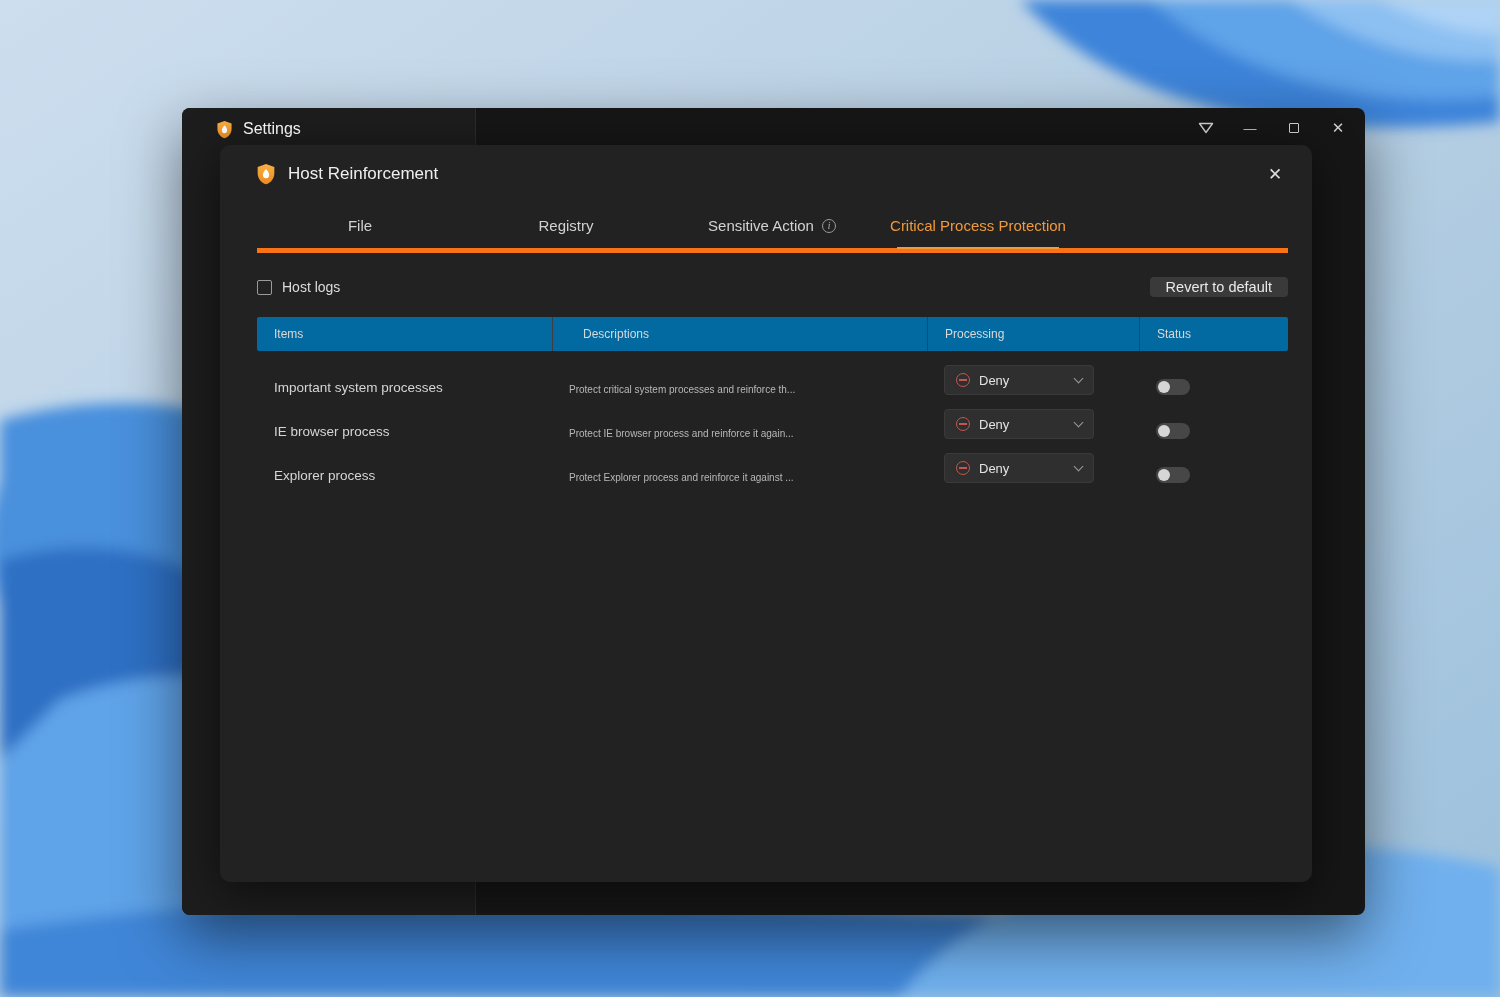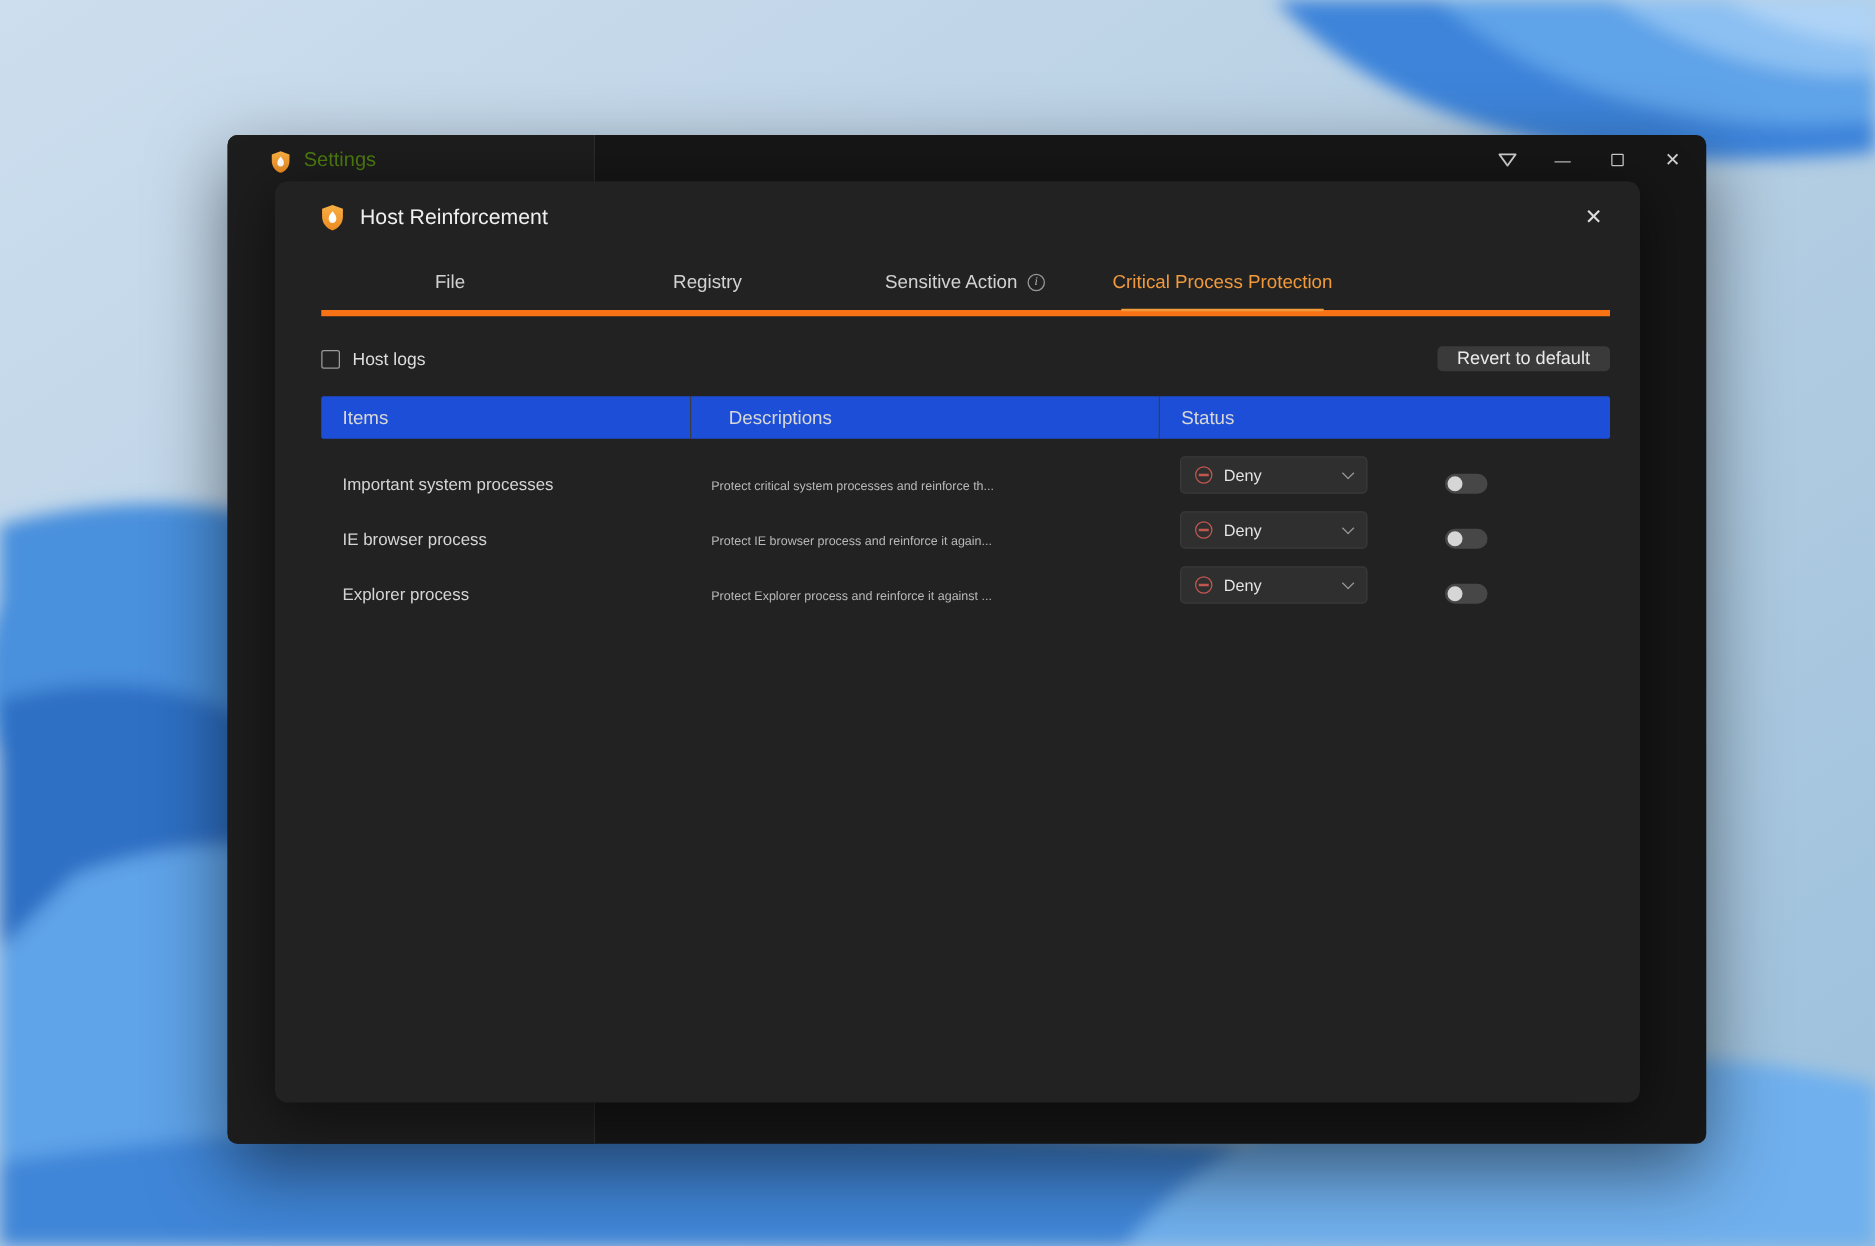--- a/index.html
+++ b/index.html
@@ -17,21 +17,21 @@
     background:#161616; border-radius:8px;
     box-shadow:0 22px 60px rgba(0,0,0,.5);
     overflow:hidden;
   }
   .app-sidebar {
     position:absolute; left:0; top:0; width:294px; height:100%;
     background:#1d1d1d; border-right:1px solid #2b2b2b;
   }
   .title-bar { position:absolute; left:0; top:0; right:0; height:42px; display:flex; align-items:center; }
   .app-title-group { display:flex; align-items:center; gap:10px; margin-left:34px; }
-  .app-title { color:#4d7c0f; font-size:16px; }
+  .app-title { color:#ffffff; font-size:16px; }
   .window-controls { position:absolute; right:12px; top:5px; display:flex; gap:14px; }
   .wc { width:30px; height:30px; display:flex; align-items:center; justify-content:center;
         color:#cfcfcf; font-size:13px; cursor:default; }
   .wc .max-box { width:10px; height:10px; border:1.4px solid #cfcfcf; border-radius:1px; }
   .wc.close { font-size:15px; }
 
   
   .dialog {
     position:absolute; left:38px; top:37px; width:1092px; height:737px;
     background:#222222; border-radius:10px;
@@ -60,22 +60,22 @@
   .action-row { margin:18px 24px 0 37px; width:1031px; height:32px;
     display:flex; align-items:center; justify-content:space-between; }
   .save-logs { display:flex; align-items:center; gap:10px; color:#dddddd; font-size:14px; }
   .checkbox { width:15px; height:15px; border:1.6px solid #9b9b9b; border-radius:2px; background:transparent; }
   .revert-btn { height:20px; padding:0 16px; background:#3a3a3a; border:none; border-radius:4px;
     color:#eaeaea; font-size:14.5px; display:flex; align-items:center;
     font-family:inherit; cursor:default; }
 
   
   .table { margin:14px 0 0 37px; width:1031px; }
-  .thead { display:flex; align-items:center; height:34px; background:#1d4ed8;
-    border-radius:2px; color:#d8d8d8; font-size:15px; }
+  .thead { display:flex; align-items:center; height:34px; background:#0369a1;
+    border-radius:2px; color:#d8d8d8; font-size:12px; }
   .th { padding-left:17px; height:100%; display:flex; align-items:center; }
   .th + .th { border-left:1px solid #3e3e3e; }
   .col-items { width:295px; }
   .col-desc  { width:375px;padding-left:30px; }
   .col-proc  { width:212px; }
   .col-stat  { width:149px; }
   .trow { display:flex; align-items:flex-end; height:44px; }
   .td { padding-left:17px; overflow:hidden; white-space:nowrap; text-overflow:clip; }
   .td.item { color:#d5d5d5; font-size:13.5px; }
   .td.desc { color:#b8b8b8; font-size:10px; }
@@ -193,20 +193,21 @@
         <span class="checkbox"></span>
         <span>Host logs</span>
       </div>
       <button class="revert-btn">Revert to default</button>
     </div>
 
     <div class="table">
       <div class="thead">
         <div class="th col-items">Items</div>
         <div class="th col-desc">Descriptions</div>
+        <div class="th col-proc">Processing</div>
         <div class="th col-stat">Status</div>
       </div>
 
       <div class="trow">
         <div class="td item col-items">Important system processes</div>
         <div class="td desc col-desc">Protect critical system processes and reinforce th...</div>
         <div class="col-proc">
           <div class="deny-btn">
             <span class="deny-ic"></span>
             <span>Deny</span>

